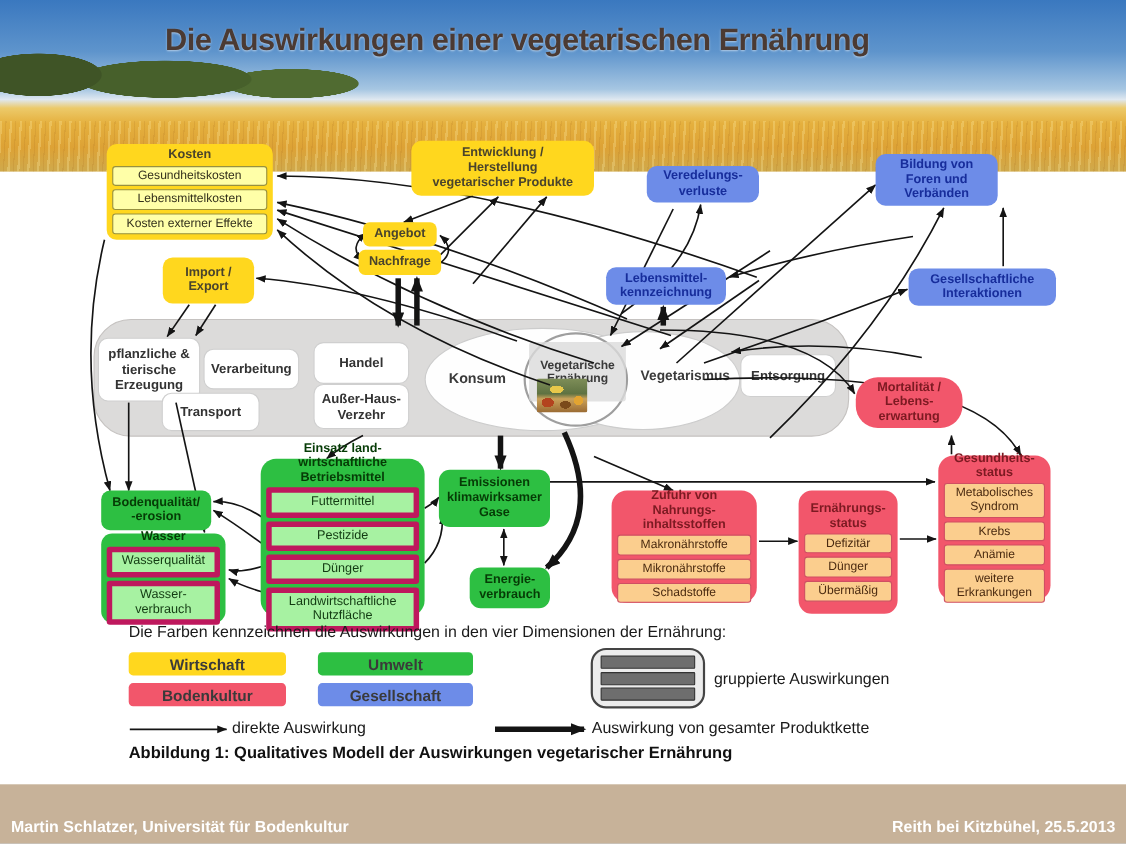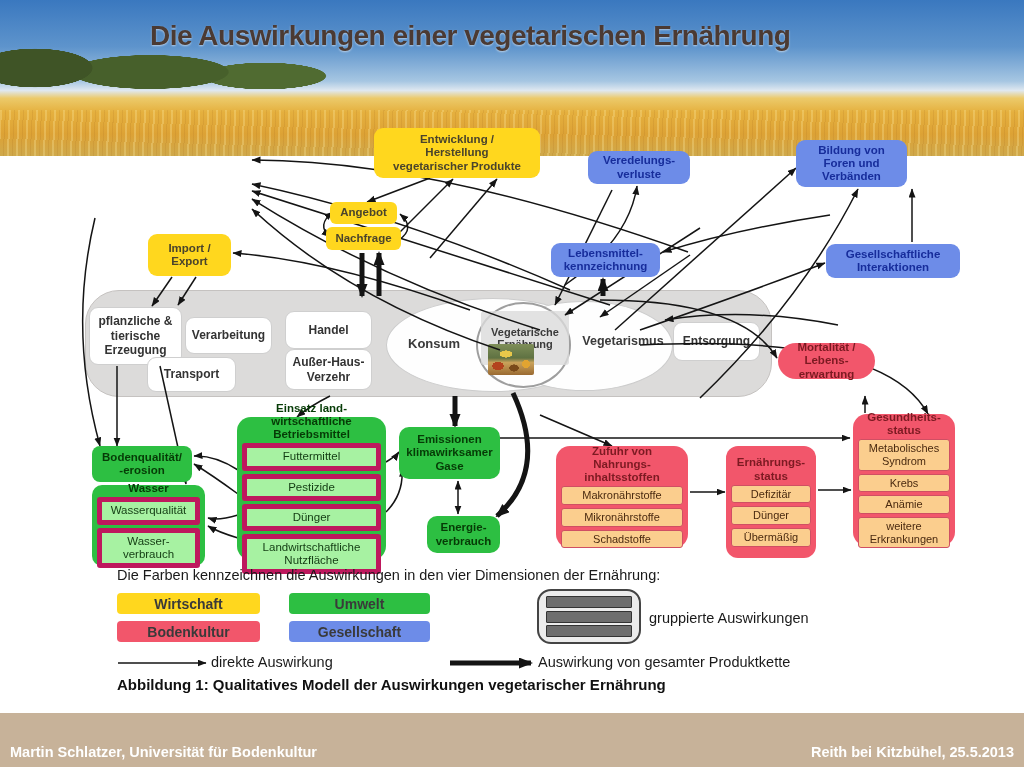--- a/index.html
+++ b/index.html
@@ -145,20 +145,26 @@
       <path d="M690 255 L600 317" fill="none" stroke="#141414" stroke-width="1.5" marker-end="url(#aht)"></path>
       <path d="M838 325 Q747 307 665 320" fill="none" stroke="#141414" stroke-width="1.5" marker-end="url(#aht)"></path>
       <path d="M398 234 L453 179" fill="none" stroke="#141414" stroke-width="1.5" marker-end="url(#aht)"></path>
       <path d="M430 258 L497 179" fill="none" stroke="#141414" stroke-width="1.5" marker-end="url(#aht)"></path>
       <path d="M172 277 L152 306" fill="none" stroke="#141414" stroke-width="1.5" marker-end="url(#aht)"></path>
       <path d="M196 277 L178 305" fill="none" stroke="#141414" stroke-width="1.5" marker-end="url(#aht)"></path>
       <path d="M118 663 L206 663" fill="none" stroke="#141414" stroke-width="1.5" marker-end="url(#aht)"></path>
       <path d="M450 663 L531 663" fill="none" stroke="#141414" stroke-width="5" marker-end="url(#ahk)"></path>
     </svg>
 
+  <div class="box yellow" style="left:97px;top:131px;width:151px;height:87px;">
+    <div class="bt">Kosten</div>
+    <div class="sub">Gesundheitskosten</div>
+    <div class="sub">Lebensmittelkosten</div>
+    <div class="sub">Kosten externer Effekte</div>
+  </div>
   <div class="box yellow pre" style="left:374px;top:128px;width:166px;height:50px;">Entwicklung /
 Herstellung
 vegetarischer Produkte</div>
   <div class="box yellow" style="left:330px;top:202px;width:67px;height:22px;border-radius:6px;">Angebot</div>
   <div class="box yellow" style="left:326px;top:227px;width:75px;height:23px;border-radius:6px;">Nachfrage</div>
   <div class="box yellow pre" style="left:148px;top:234px;width:83px;height:42px;">Import /
 Export</div>
 
   <div class="box blue pre" style="left:588px;top:151px;width:102px;height:33px;">Veredelungs-
 verluste</div>
@@ -212,21 +218,21 @@
   <div class="box red" style="left:853px;top:414px;width:102px;height:132px;border-radius:14px;">
     <div class="bt pre">Gesundheits-
 status</div>
     <div class="sub pre">Metabolisches
 Syndrom</div>
     <div class="sub">Krebs</div>
     <div class="sub">Anämie</div>
     <div class="sub pre">weitere
 Erkrankungen</div>
   </div>
-  <div class="box red pre" style="left:778px;top:343px;width:97px;height:36px;border-radius:20px;">Mortalität /
+  <div class="box red pre" style="left:778px;top:343px;width:97px;height:46px;border-radius:20px;">Mortalität /
 Lebens-
 erwartung</div>
 
   <div class="lintro">Die Farben kennzeichnen die Auswirkungen in den vier Dimensionen der Ernährung:</div>
   <div class="chip" style="left:117px;top:593px;width:143px;background:#ffd71e;">Wirtschaft</div>
   <div class="chip" style="left:289px;top:593px;width:141px;background:#2dbf42;">Umwelt</div>
   <div class="chip" style="left:117px;top:621px;width:143px;background:#f2566b;">Bodenkultur</div>
   <div class="chip" style="left:289px;top:621px;width:141px;background:#6d8ce8;">Gesellschaft</div>
   <div class="gicon">
     <div class="gbar"></div>

